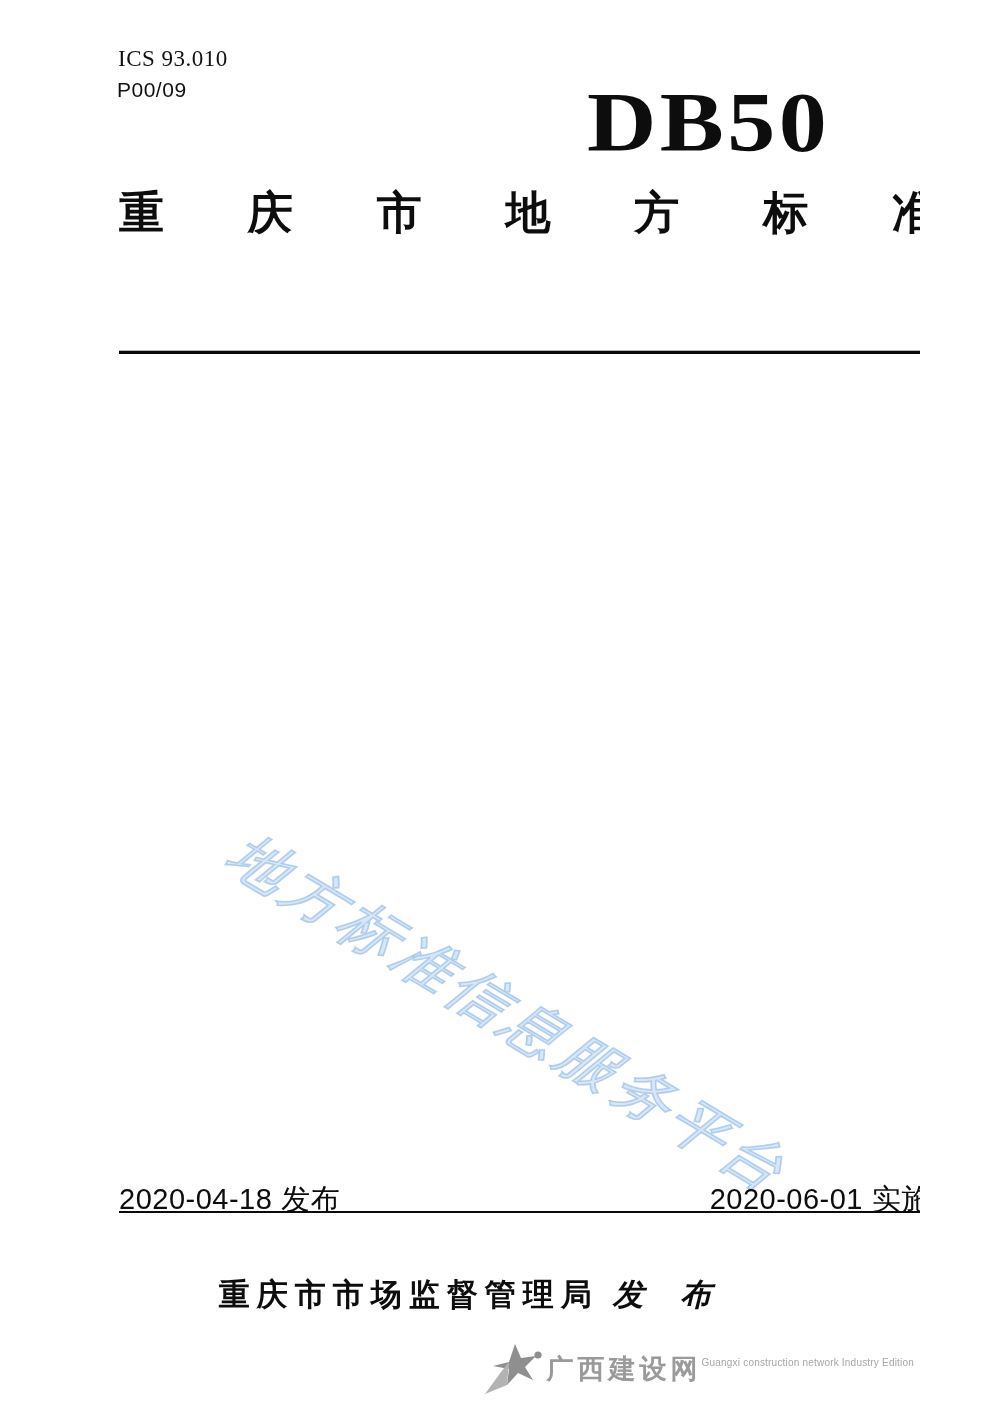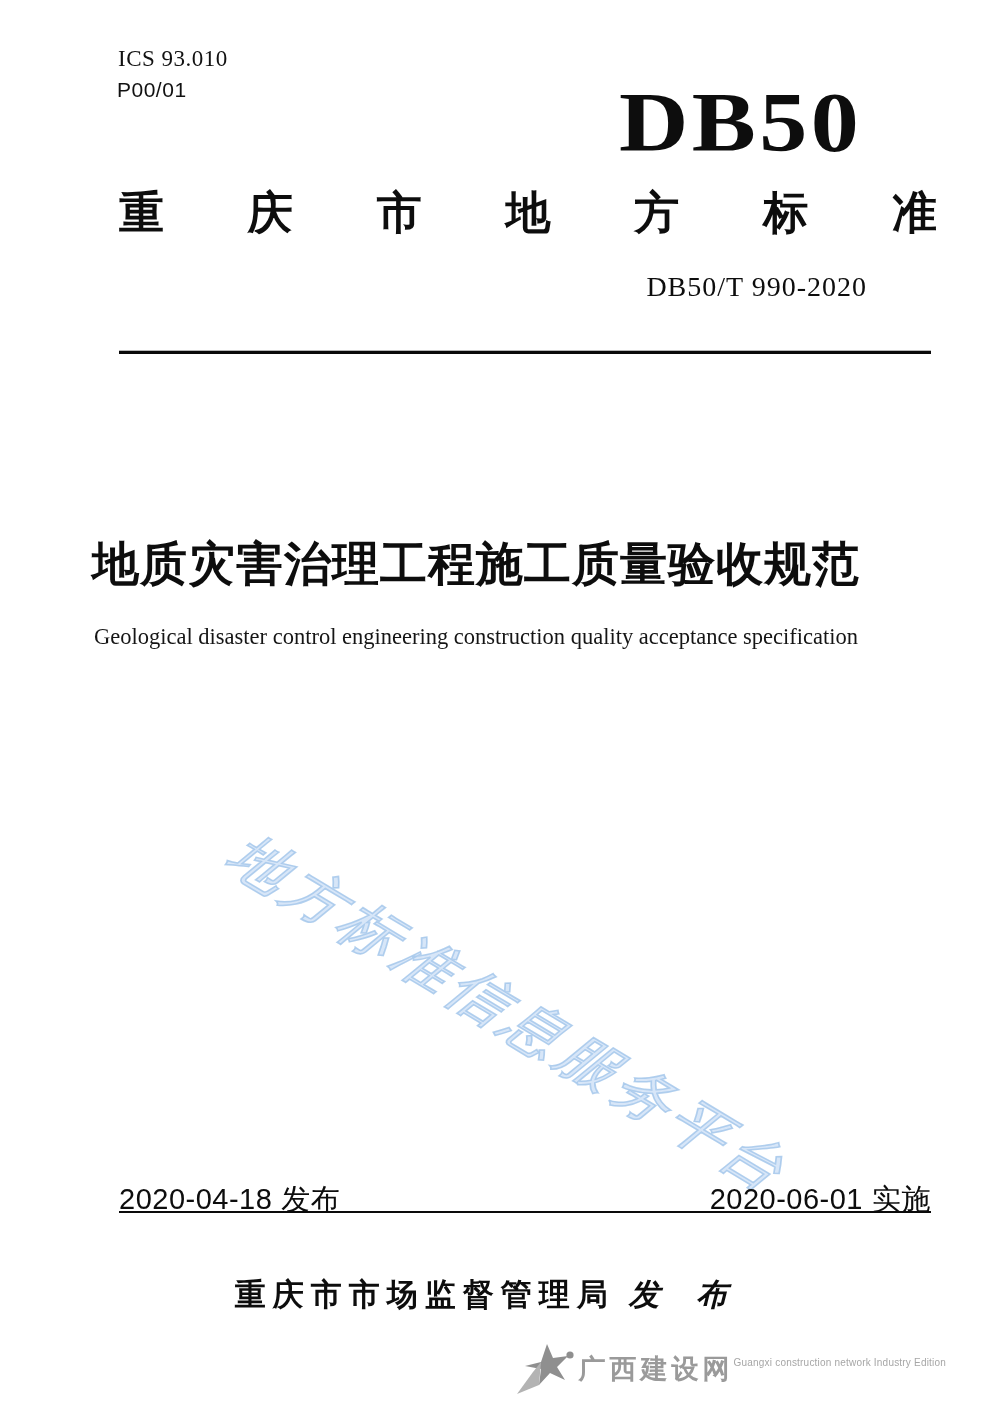--- a/index.html
+++ b/index.html
@@ -8,21 +8,20 @@
     background: #ffffff;
   }
   .page {
     position: relative;
     width: 920px;
     height: 1403px;
     background: #ffffff;
     overflow: hidden;
     font-family: "Liberation Sans", sans-serif;
     color: #111111;
-    padding-left: 32px;
   }
   
   .ics {
     position: absolute;
     left: 118px;
     top: 46px;
     font-family: "Liberation Serif", serif;
     font-size: 23px;
     letter-spacing: 0.5px;
   }
@@ -178,40 +177,37 @@
     letter-spacing: 0.2px;
     margin-top: 2px;
   }
 </style>
 </head>
 <body>
 
 <div class="page">
 
   <div class="ics">ICS 93.010</div>
-  <div class="doc-class">P00/01</div>
+  <div class="doc-class">P00/09</div>
 
   <div class="db-code">DB50</div>
 
   <div class="std-name">
       <span>重</span>
       <span>庆</span>
       <span>市</span>
       <span>地</span>
       <span>方</span>
       <span>标</span>
       <span>准</span>
     </div>
 
-  <div class="std-number">DB50/T 990-2020</div>
 
   <div class="rule rule-top"></div>
 
-  <div class="title-cn">地质灾害治理工程施工质量验收规范</div>
-  <div class="title-en">Geological disaster control engineering construction quality acceptance specification</div>
 
   <div class="watermark">地方标准信息服务平台</div>
 
   <div class="date-row">
     <div class="date-item">
       <span>2020-04-18</span><span class="date-label">发布</span>
     </div>
     <div class="date-item">
       <span>2020-06-01</span><span class="date-label">实施</span>
     </div>

